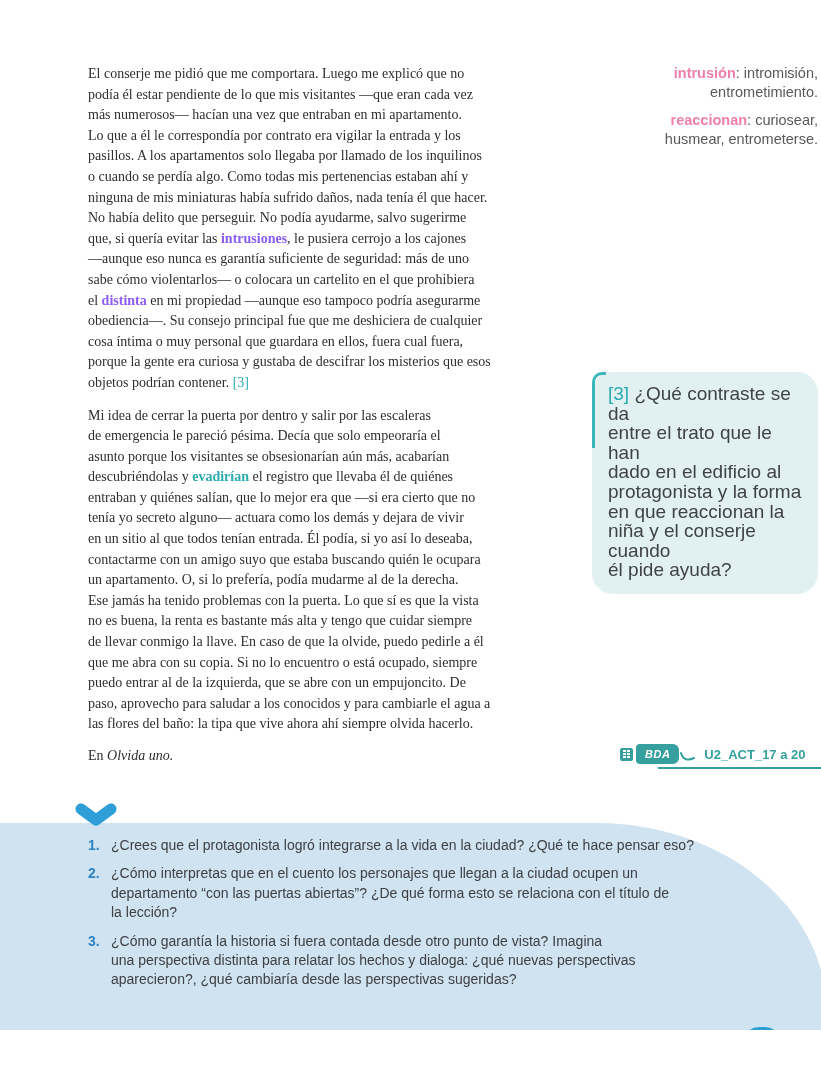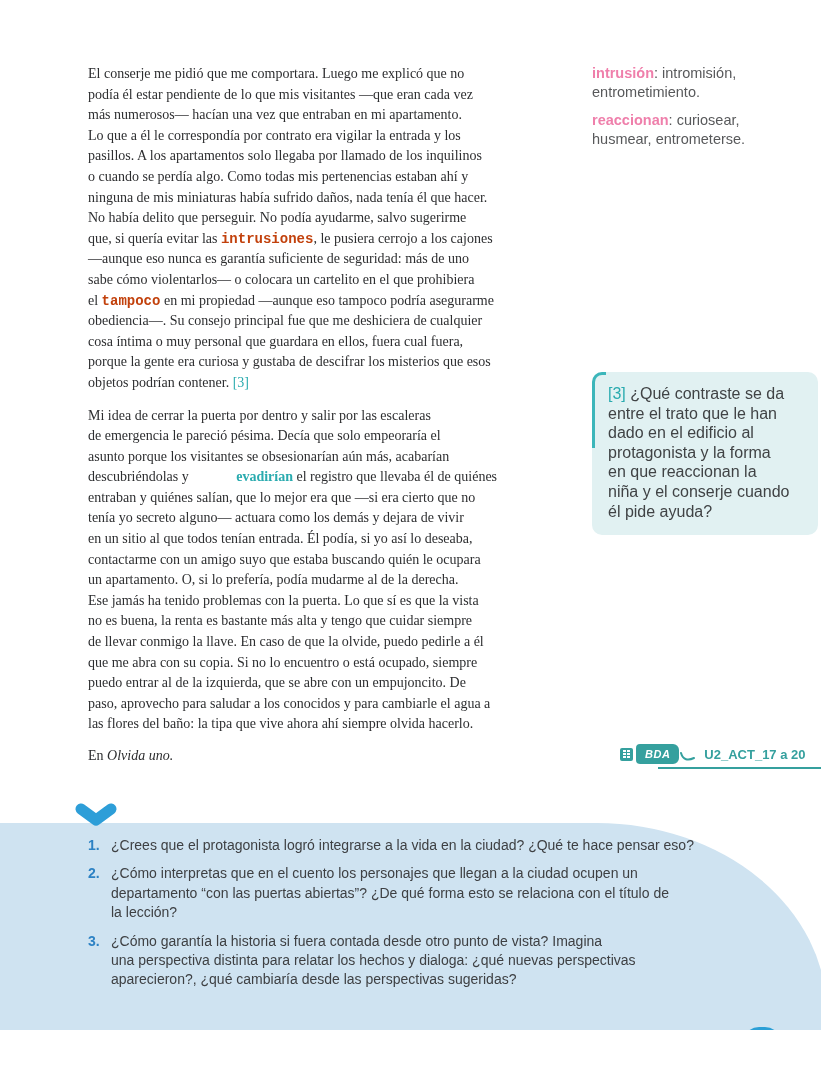--- a/index.html
+++ b/index.html
@@ -11,47 +11,47 @@
     font-family:"Liberation Sans",sans-serif;
   }
 
   
   .main-col{
     position:absolute;left:88px;top:64px;width:494px;
     font-family:"Liberation Serif",serif;
     font-size:14px;line-height:20.6px;color:#2d2e30;
   }
   .story-p{margin:0 0 12px 0;white-space:pre-line;}
-  .run-pink{color:#c2410c;font-weight:bold;font-family:Liberation Mono, monospace;}
+  .run-pink{color:#8b5cf6;font-weight:bold;}
   .run-teal{color:#2aabaf;}
-  .run-teal-bold{color:#2aabaf;font-weight:bold;margin-left:44px;}
+  .run-teal-bold{color:#2aabaf;font-weight:bold;}
 
   .attribution{
     position:absolute;left:88px;top:748px;width:478px;
     font-family:"Liberation Serif",serif;
     font-size:14px;color:#2d2e30;
   }
   .attribution .work-title{font-style:italic;}
 
   
   .glossary{
     position:absolute;left:592px;top:64px;width:226px;
-    font-size:14.5px;line-height:19px;color:#58595b;
+    font-size:14.5px;line-height:19px;color:#58595b;text-align:right;
   }
   .gloss-entry{margin:0 0 9px 0;}
   .gloss-term{color:#ef7fab;font-weight:bold;}
   .gloss-def{white-space:pre-line;}
 
   
   .margin-box{
     position:absolute;left:592px;top:372px;width:226px;
     box-sizing:border-box;
-    background:#e1f1f2;border-radius:10px;
+    background:#e1f1f2;border-radius:21px;
     padding:12px 14px 14px 16px;
-    font-size:16px;line-height:19.6px;color:#404345;
+    font-size:19px;line-height:19.6px;color:#404345;
   }
   .margin-box::before{
     content:"";position:absolute;left:0;top:0;
     width:14px;height:76px;
     border-left:3px solid #3cb6ba;border-top:3px solid #3cb6ba;
     border-top-left-radius:10px;
     box-sizing:border-box;
   }
   .q-ref{color:#2aabaf;}
   .q-text{white-space:pre-line;}
@@ -121,21 +121,21 @@
 podía él estar pendiente de lo que mis visitantes —que eran cada vez
 más numerosos— hacían una vez que entraban en mi apartamento.
 Lo que a él le correspondía por contrato era vigilar la entrada y los
 pasillos. A los apartamentos solo llegaba por llamado de los inquilinos
 o cuando se perdía algo. Como todas mis pertenencias estaban ahí y
 ninguna de mis miniaturas había sufrido daños, nada tenía él que hacer.
 No había delito que perseguir. No podía ayudarme, salvo sugerirme
 que, si quería evitar las </span><span class="run-pink">intrusiones</span><span>, le pusiera cerrojo a los cajones
 —aunque eso nunca es garantía suficiente de seguridad: más de uno
 sabe cómo violentarlos— o colocara un cartelito en el que prohibiera
-el </span><span class="run-pink">tampoco</span><span> en mi propiedad —aunque eso tampoco podría asegurarme
+el </span><span class="run-pink">distinta</span><span> en mi propiedad —aunque eso tampoco podría asegurarme
 obediencia—. Su consejo principal fue que me deshiciera de cualquier
 cosa íntima o muy personal que guardara en ellos, fuera cual fuera,
 porque la gente era curiosa y gustaba de descifrar los misterios que esos
 objetos podrían contener. </span><span class="run-teal">[3]</span></p>
       <p class="story-p"><span>Mi idea de cerrar la puerta por dentro y salir por las escaleras
 de emergencia le pareció pésima. Decía que solo empeoraría el
 asunto porque los visitantes se obsesionarían aún más, acabarían
 descubriéndolas y </span><span class="run-teal-bold">evadirían</span><span> el registro que llevaba él de quiénes
 entraban y quiénes salían, que lo mejor era que —si era cierto que no
 tenía yo secreto alguno— actuara como los demás y dejara de vivir

